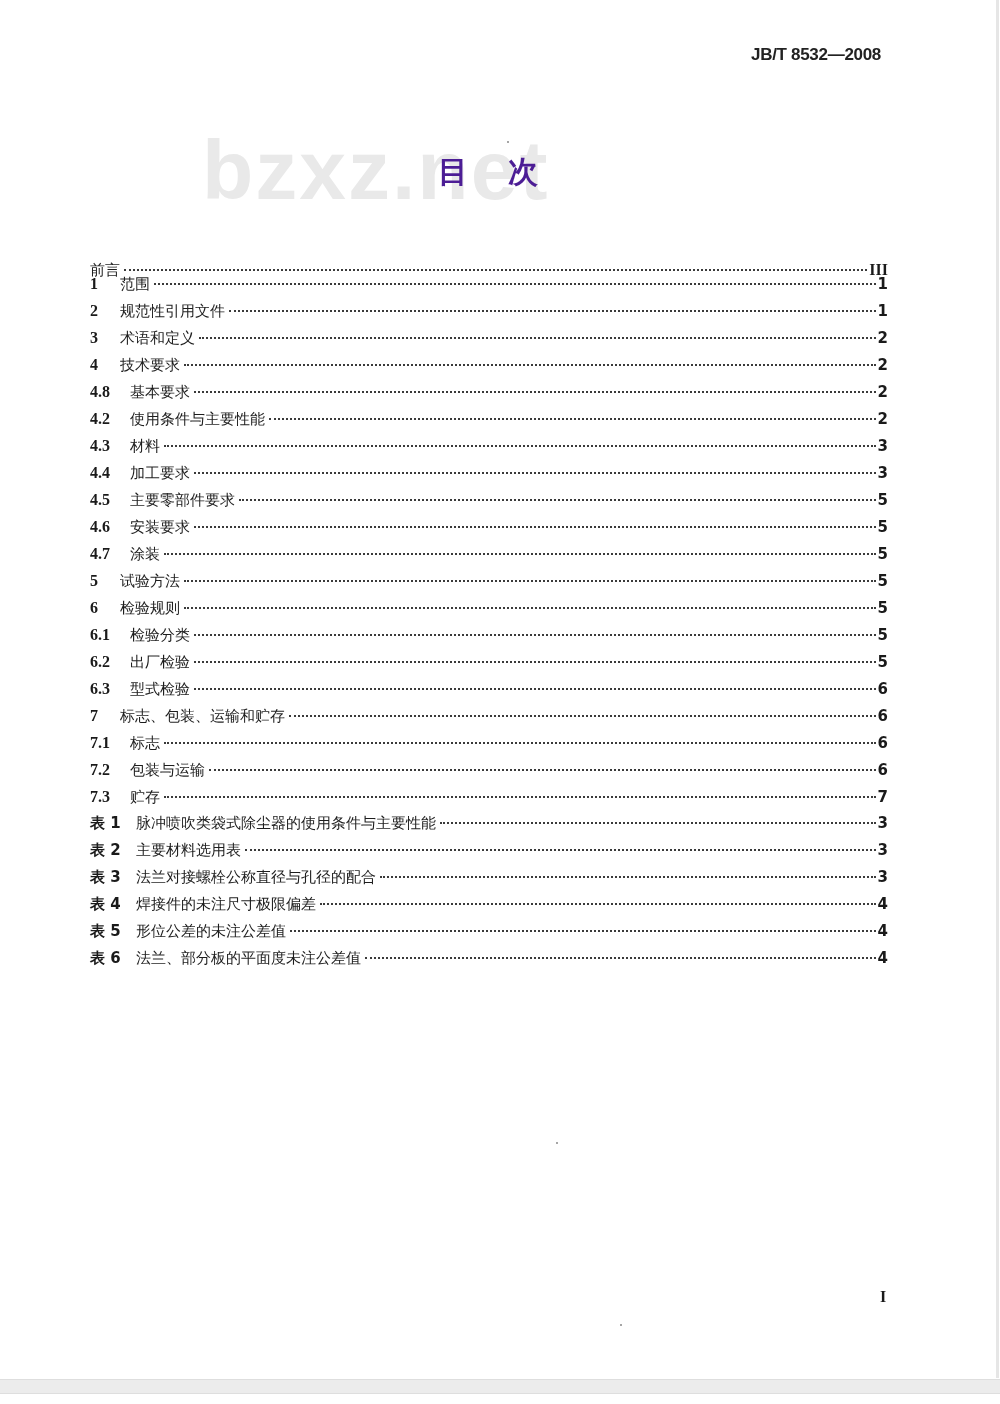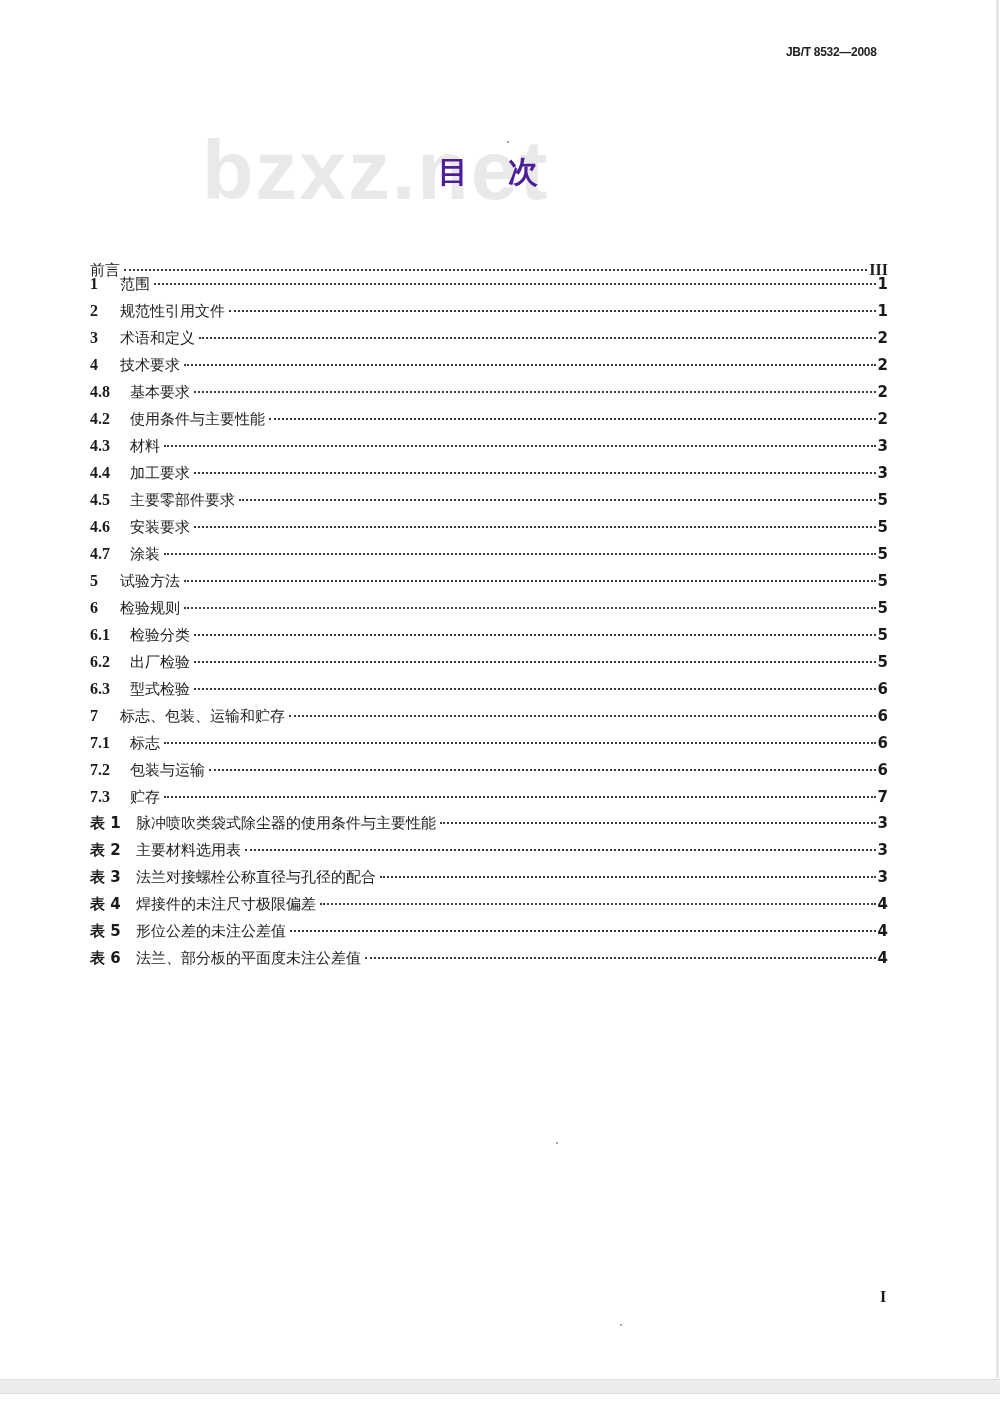--- a/index.html
+++ b/index.html
@@ -16,23 +16,22 @@
   }
   .bottom-strip {
     position: absolute; left: 0; top: 1379px; width: 1000px; height: 13px;
     background: #ececec;
     border-top: 1px solid #dedede;
     border-bottom: 1px solid #dedede;
   }
   .doc-code {
     position: absolute; left: 751px; top: 45px;
     font-family: "Liberation Sans", sans-serif;
-    font-size: 12px; font-weight: bold; color: #222;
+    font-size: 17px; font-weight: bold; color: #222;
     letter-spacing: -0.3px;
-    margin-left: 35px;
   }
   .watermark {
     position: absolute; left: 202px; top: 128px;
     font-family: "Liberation Sans", sans-serif;
     font-weight: bold; font-size: 84px; letter-spacing: 2px;
     color: #e9e9e9; line-height: 1;
   }
   .title {
     position: absolute; left: 438px; top: 152px;
     font-size: 30px; font-weight: bold; color: #4c1d95;

